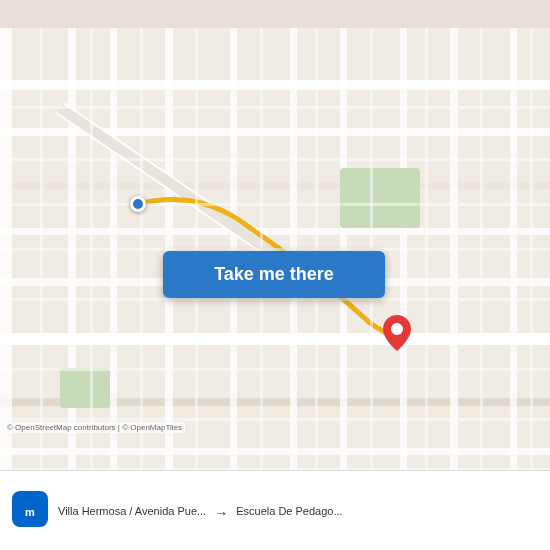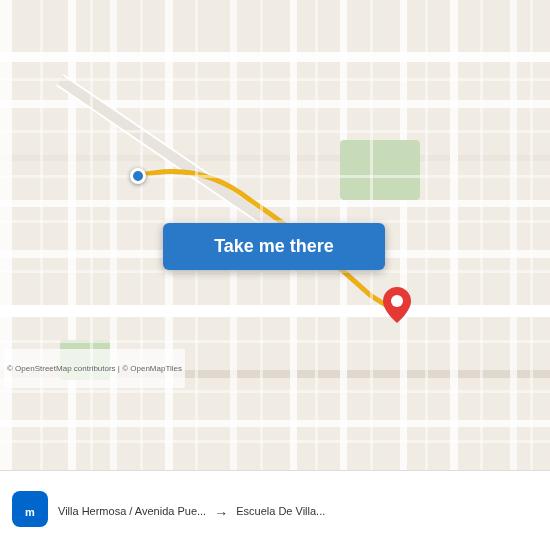--- a/index.html
+++ b/index.html
@@ -4,20 +4,21 @@
   <style>
     * { margin: 0; padding: 0; box-sizing: border-box; }
     body { width: 550px; height: 550px; overflow: hidden; font-family: Arial, sans-serif; background: #e8e0d8; }
 
     .map-container {
       position: relative;
       width: 550px;
       height: 470px;
       background: #fde047;
       overflow: hidden;
+      margin-top: 28px;
     }
 
     
     .map-bg {
       position: absolute;
       inset: 0;
       background-color: #f0ebe3;
     }
 
     .road-label {
@@ -113,27 +114,27 @@
 
     .footer-dest {
       max-width: 160px;
       overflow: hidden;
       text-overflow: ellipsis;
       white-space: nowrap;
     }
 
     .attribution {
       position: absolute;
-      bottom: 82px;
+      bottom: 65px;
       left: 4px;
       font-size: 8px;
       color: #666;
       z-index: 25;
       background: rgba(255,255,255,0.7);
-      padding: 15px 3px;
+      padding: 1px 3px;
       border-radius: 2px;
     }
 
     
     .map-svg {
       position: absolute;
       inset: 0;
       width: 550px;
       height: 470px;
       z-index: 5;
@@ -239,15 +240,15 @@
   <div class="footer-logo">
     <svg width="36" height="36" viewBox="0 0 36 36" xmlns="http://www.w3.org/2000/svg">
       <rect width="36" height="36" rx="8" fill="#0066CC"></rect>
       <text x="18" y="25" text-anchor="middle" fill="white" font-size="11" font-weight="bold" font-family="Arial">m</text>
     </svg>
   </div>
 
   <div class="footer-route">
     <span class="footer-origin">Villa Hermosa / Avenida Pue...</span>
     <span class="footer-arrow">→</span>
-    <span class="footer-dest">Escuela De Villa...</span>
+    <span class="footer-dest">Escuela De Pedago...</span>
   </div>
 </div>
 
 </body></html>

